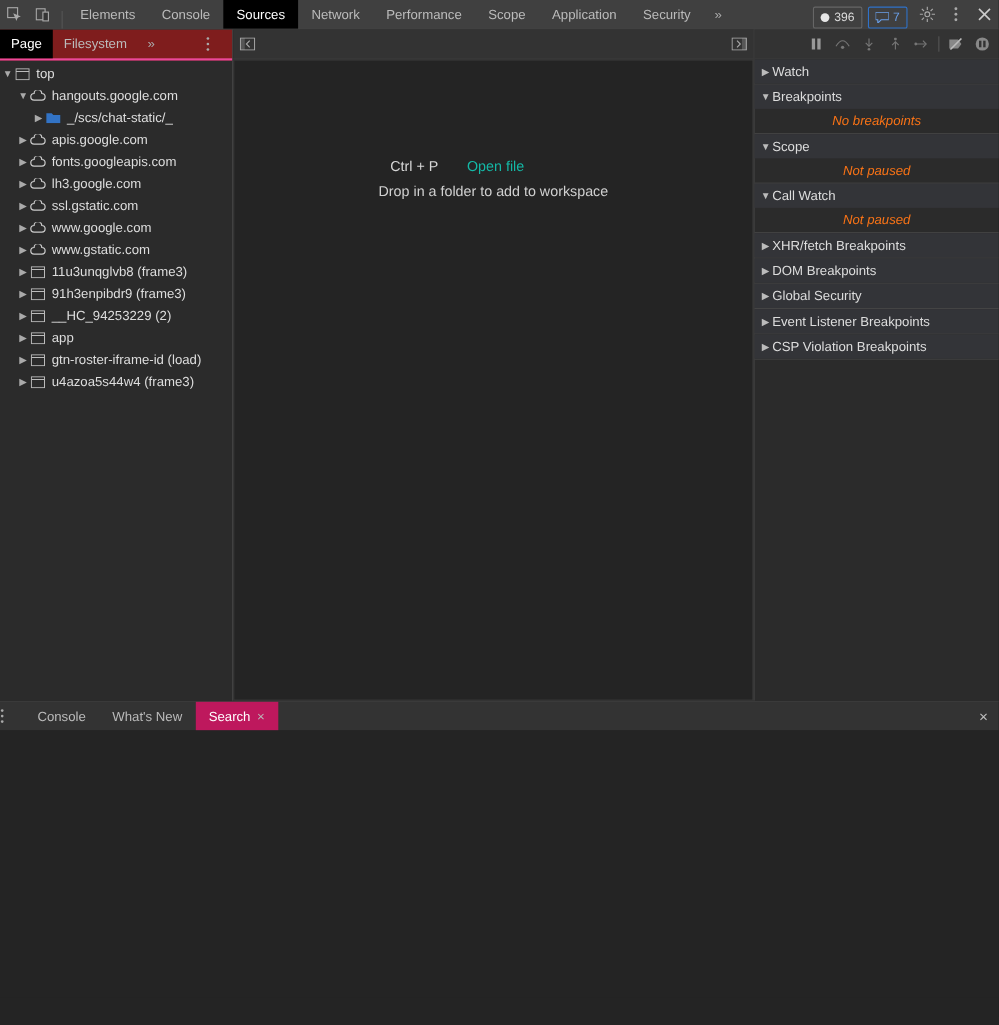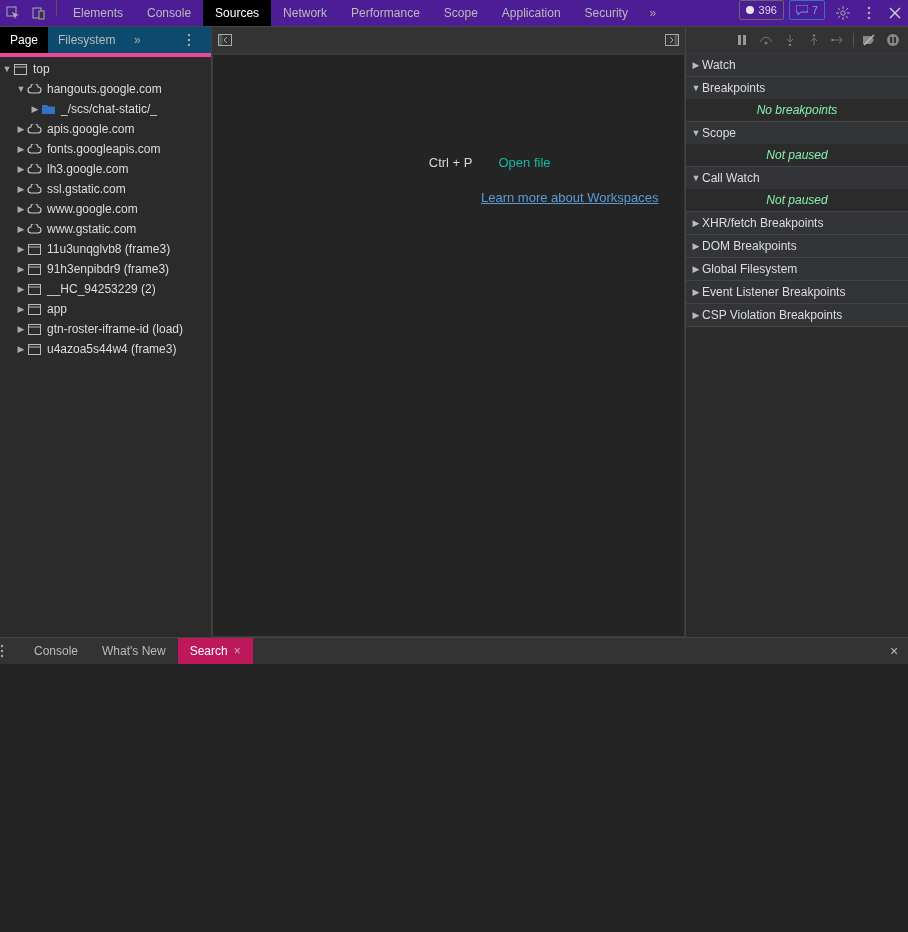--- a/index.html
+++ b/index.html
@@ -1,53 +1,53 @@
 <!DOCTYPE html>
 <html><head>
 <meta charset="utf-8">
 <style>
   html,body{margin:0;padding:0;width:908px;height:932px;background:#242424;font-family:"Segoe UI",Arial,sans-serif;font-size:12px;color:#ccc;overflow:hidden}
-  .topbar{height:26px;background:#4c1d95;border-bottom:1px solid #444;display:flex;align-items:flex-start}
+  .topbar{height:26px;background:#404040;border-bottom:1px solid #444;display:flex;align-items:flex-end}
   .topbar .iconbtn{width:26px;height:26px;display:flex;align-items:center;justify-content:center;color:#aaa;cursor:pointer}
   .topbar .tabs{display:flex;height:26px}
   .topbar .tab{padding:0 12px;line-height:26px;color:#bbb;cursor:pointer}
   .topbar .tab.active{background:#000;color:#fff}
   .topbar .spacer{flex:1}
   .badge{display:flex;align-items:center;height:18px;padding:0 6px;border:1px solid #666;border-radius:2px;margin-right:5px;color:#ddd;cursor:pointer;font-size:11px}
   .badge .dot{width:8px;height:8px;border-radius:50%;background:#e6e6e6;margin-right:5px}
   .badge.msg{border-color:#2f72c9;color:#6aa0ea}
   .msgicon{width:12px;height:10px;margin-right:4px}
   .main{display:flex;height:610px}
   .leftpane{width:211px;background:#2b2b2b;border-right:1px solid #444;display:flex;flex-direction:column}
-  .lp-tabs{height:26px;background:#0c4a6e;border-bottom:4px solid #ec4899;display:flex;align-items:center}
+  .lp-tabs{height:26px;background:#7f1d1d;border-bottom:2px solid #ec4899;display:flex;align-items:center}
   .lp-tab{padding:0 10px;line-height:26px;color:#bbb;cursor:pointer}
   .lp-tab.active{background:#000;color:#fff}
   .lp-more{width:24px;text-align:center;color:#aaa;cursor:pointer}
   .lp-menu{margin-left:auto;width:24px;text-align:center;color:#aaa;cursor:pointer}
   .tree{flex:1;overflow:auto;padding-top:2px}
   .trow{display:flex;align-items:center;height:20px;color:#ddd;cursor:pointer;white-space:nowrap}
   .trow.selected{background:#474747}
   .arr{width:10px;text-align:center;color:#aaa;font-size:9px}
   .ticon{width:16px;height:14px;display:flex;align-items:center;justify-content:center;margin-right:5px}
   .center{flex:1;display:flex;flex-direction:column;background:#242424}
   .center-tb{height:26px;background:#333;border-bottom:1px solid #3a3a3a;display:flex;align-items:center}
   .ctb-btn{width:26px;height:26px;display:flex;align-items:center;justify-content:center;color:#aaa;cursor:pointer}
   .editor{flex:1;display:flex;align-items:flex-start;justify-content:center;border:1px solid #3a3a3a;margin:0;overflow:hidden}
   .welcome{margin-top:80px;width:420px;color:#d0d0d0;font-size:13px}
-  .wrow{display:flex;justify-content:flex-end;margin:20px 0}
+  .wrow{display:flex;justify-content:flex-start;margin:8px 0}
   .wlab{width:160px;text-align:right;padding-right:26px;color:#d6d6d6}
   .wval{width:160px;text-align:left;color:#14b8a6}
   .wlink{color:#5b9bd5;text-decoration:underline;cursor:pointer}
   .rightpane{width:222px;background:#2b2b2b;border-left:1px solid #444;display:flex;flex-direction:column}
   .rp-tb{height:26px;background:#333;border-bottom:1px solid #3a3a3a;display:flex;align-items:center;justify-content:flex-end;gap:2px;padding:0 4px}
   .rp-tb .rb{width:22px;height:22px;display:flex;align-items:center;justify-content:center;color:#888;cursor:pointer}
   .rp-section{border-bottom:1px solid #444}
   .rp-head{height:22px;background:#333438;display:flex;align-items:center;padding-left:4px;color:#ddd;cursor:pointer}
   .rp-head .arr{width:12px;color:#bbb}
-  .rp-body{padding:4px 0;color:#86efac;font-style:italic;text-align:center}
+  .rp-body{padding:4px 0;color:#f97316;font-style:italic;text-align:center}
   .drawer{height:269px;border-top:1px solid #444;display:flex;flex-direction:column;background:#242424}
   .dr-tabs{height:26px;background:#333;display:flex;align-items:center}
   .dr-tab{padding:0 12px;line-height:26px;color:#bbb;cursor:pointer}
   .dr-tab.active{background:#be185d;color:#fff}
   .dr-close{margin-left:auto;width:28px;text-align:center;color:#bbb;cursor:pointer;font-size:14px}
   .dr-sbar{height:26px;background:#333;border-top:1px solid #3a3a3a;border-bottom:1px solid #3a3a3a;display:flex;align-items:center;padding:0 6px;gap:10px}
   .dr-sbar .cs{font-weight:bold;color:#aaa;cursor:pointer}
   .dr-sbar .rx{color:#aaa;cursor:pointer}
   .sinput{flex:0 0 282px;height:18px;background:#242424;border:1px solid #2f72c9;color:#ddd;padding:0 6px;outline:none;font-size:12px}
   .dr-sbar .ib{width:18px;height:18px;display:flex;align-items:center;justify-content:center;color:#999;cursor:pointer}
@@ -304,21 +304,21 @@
           </svg>
       </div>
     </div>
     <div class="editor">
       <div class="welcome">
         <div class="wrow">
           <div class="wlab">Ctrl + P</div>
           <div class="wval">Open file</div>
         </div>
         <div class="wrow">
-            <a class="wlink">Learn more about Workspaces</a>
+            <div style="text-align:center;width:100%">Drop in a folder to add to workspace</div>
           </div>
       </div>
     </div>
   </div>
 
   <div class="rightpane">
     <div class="rp-tb">
       <div class="rb">
           <svg width="12" height="12">
             <rect x="2" y="1" width="3" height="10" fill="#999"></rect>
@@ -403,21 +403,21 @@
         </div>
         <div class="rp-section">
           <div class="rp-head">
             <span class="arr">▶</span>
             <span>DOM Breakpoints</span>
           </div>
         </div>
         <div class="rp-section">
           <div class="rp-head">
             <span class="arr">▶</span>
-            <span>Global Filesystem</span>
+            <span>Global Security</span>
           </div>
         </div>
         <div class="rp-section">
           <div class="rp-head">
             <span class="arr">▶</span>
             <span>Event Listener Breakpoints</span>
           </div>
         </div>
         <div class="rp-section">
           <div class="rp-head">

